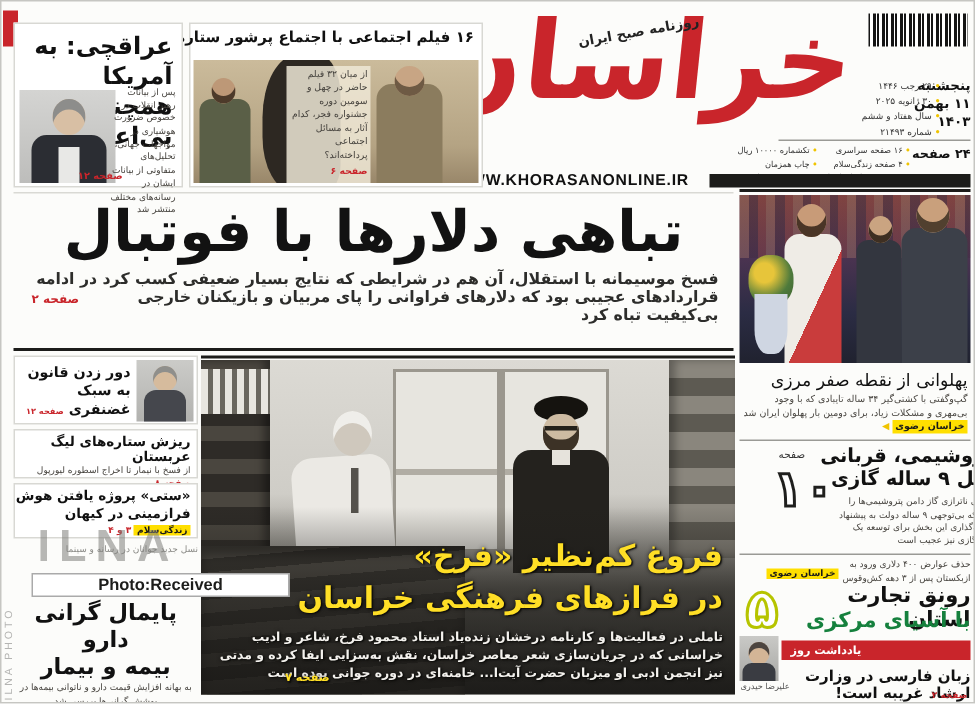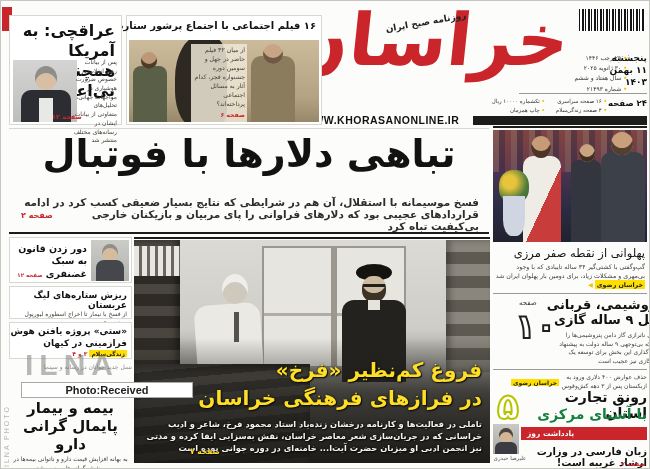--- a/index.html
+++ b/index.html
@@ -85,21 +85,21 @@
       <div class="abs" style="left:26px;bottom:0;width:14px;height:24px;background:#e8e8e6;"></div>
       <div class="abs" style="left:22px;top:6px;width:22px;height:24px;background:#d8bfa4;border-radius:50%;box-shadow:inset 0 7px 0 #8d8d8b;"></div>
     </div>
     <div class="abs tr small" style="right:4px;top:42px;width:44px;font-size:6px;">پس از بیانات رهبر انقلاب در خصوص ضرورت هوشیاری در مواجهات جهانی، تحلیل‌های متفاوتی از بیانات ایشان در رسانه‌های مختلف منتشر شد</div>
     <div class="abs pg" style="left:42px;bottom:3px;font-size:6.5px;">صفحه ۱۲</div>
   </div>
 
   <div class="abs thinrule" style="left:8px;top:127px;width:480px;height:1px;background:#d9d9d4;"></div>
   <div class="abs" style="left:8px;top:128px;width:480px;height:104px;">
     <div style="text-align:center;font-size:38px;font-weight:900;color:#121212;line-height:1.35;white-space:nowrap;">تباهی دلارها با فوتبال</div>
-    <div class="tr" style="padding-left:14px;margin-top:16px;font-size:10.5px;font-weight:600;color:#2d2d2b;text-align:right;padding-right:10px;">فسخ موسیمانه با استقلال، آن هم در شرایطی که نتایج بسیار ضعیفی کسب کرد در ادامه</div>
+    <div class="tr" style="padding-left:14px;margin-top:0;font-size:10.5px;font-weight:600;color:#2d2d2b;text-align:right;padding-right:10px;">فسخ موسیمانه با استقلال، آن هم در شرایطی که نتایج بسیار ضعیفی کسب کرد در ادامه</div>
     <div class="tr" style="font-size:10.5px;font-weight:600;color:#2d2d2b;text-align:right;padding-right:10px;">
       <span class="pg" style="float:left;font-size:8px;margin-left:12px;margin-top:3px;">صفحه ۲</span>
       <span>قراردادهای عجیبی بود که دلارهای فراوانی را پای مربیان و بازیکنان خارجی بی‌کیفیت تباه کرد</span>
     </div>
   </div>
   <div class="abs rule" style="left:8px;top:231px;width:480px;height:2px;"></div>
 
   <div class="abs rule" style="left:492px;top:125px;width:154px;height:2px;"></div>
 
   <div class="abs" style="left:492px;top:129px;width:154px;height:112px;overflow:hidden;
@@ -212,22 +212,22 @@
   <div class="abs box" style="left:8px;top:321px;width:123px;height:37px;">
     <div class="tr" style="padding:3px 4px 0 0;font-size:9px;font-weight:bold;color:#111;line-height:1.3;">«ستی» پروژه یافتن هوش فرازمینی در کیهان</div>
     <div class="tr" style="padding:1px 4px 0 0;font-size:6px;">
       <span class="chip" style="font-size:6px;">زندگی‌سلام</span>
       <span class="pg" style="font-size:6px;">۳ و ۴</span>
     </div>
   </div>
   <div class="abs tr" style="left:8px;top:362px;width:123px;font-size:6px;color:#8a8a86;">نسل جدید جوانان در رسانه و سینما</div>
 
   <div class="abs" style="left:8px;top:398px;width:123px;height:66px;">
+    <div class="tr" style="font-size:15px;font-weight:900;color:#111;text-align:center;">پایمال گرانی دارو</div>
     <div class="tr" style="font-size:15px;font-weight:900;color:#111;text-align:center;">بیمه و بیمار</div>
-    <div class="tr" style="font-size:15px;font-weight:900;color:#111;text-align:center;">پایمال گرانی دارو</div>
     <div class="small" style="font-size:6px;text-align:center;margin-top:2px;">به بهانه افزایش قیمت دارو و ناتوانی بیمه‌ها در پوشش گرانی‌ها بررسی شد</div>
 
   </div>
 
   <div class="abs wm-latin" style="left:24px;top:347px;font-size:30px;font-weight:bold;letter-spacing:6px;color:rgba(125,125,122,.55);direction:ltr;">ILNA</div>
   <div class="abs wm-latin" style="left:20px;top:381px;width:172px;height:16px;background:#fff;border:1px solid #aaa;box-sizing:border-box;
               font-size:11px;font-weight:bold;color:#1d1d1b;text-align:center;direction:ltr;line-height:14px;">
     <span>Photo:Received</span>
   </div>
   <div class="abs wm-latin" style="left:2px;top:466px;transform:rotate(-90deg);transform-origin:0 0;width:80px;font-size:7px;letter-spacing:2px;color:rgba(120,120,118,.55);direction:ltr;">ILNA PHOTO</div>

